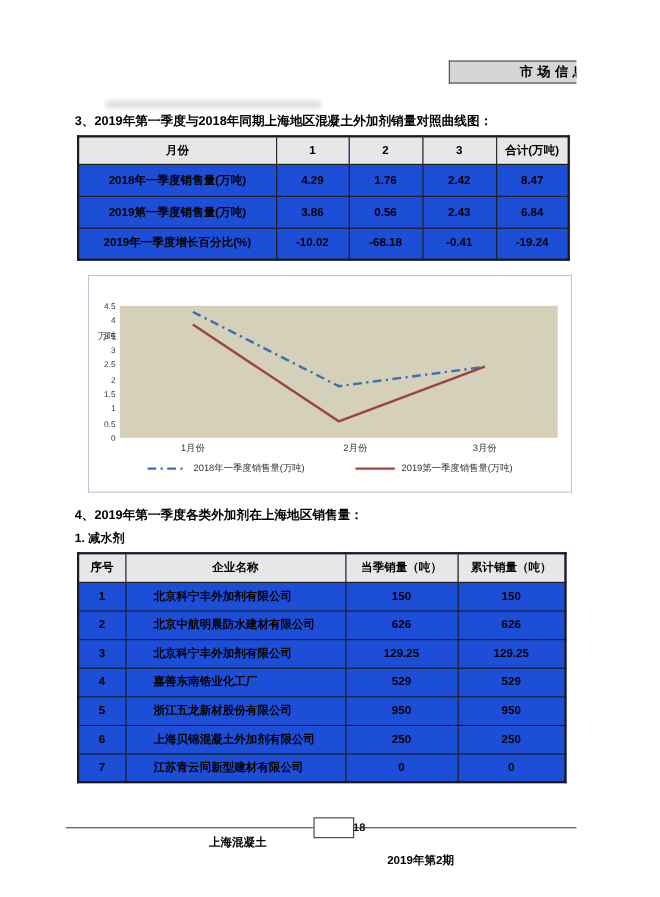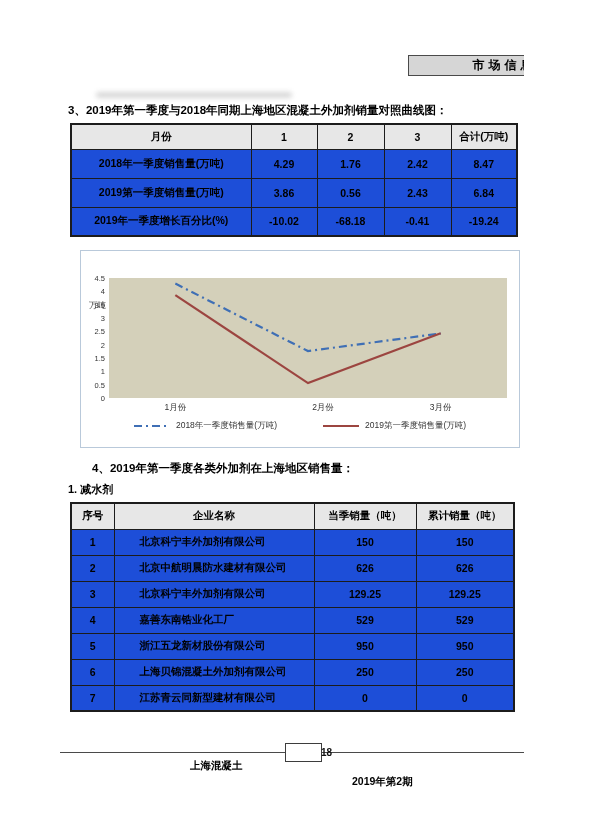--- a/index.html
+++ b/index.html
@@ -12,21 +12,21 @@
     background:#d6d6d6; border:1px solid #4a4a4a; border-right:none;
     display:flex; align-items:center; justify-content:center;
     font-size:12px; font-weight:bold; letter-spacing:4px; color:#000; }
 
   
   .smudge { position:absolute; top:92px; left:96px; width:196px; height:6px;
     background:#a8a8a8; opacity:.45; filter:blur(2.5px); border-radius:3px; }
 
   .sec-title { position:absolute; font-size:11.5px; font-weight:bold; color:#000; }
   #s3-title { top:103px; left:68px; }
-  #s4-title { top:461px; left:68px;margin-left:24px; }
+  #s4-title { top:461px; left:68px; }
   #s4-sub   { top:482px; left:68px; font-size:11px; }
 
   
   table { border-collapse:collapse; table-layout:fixed; }
   .doc-table { position:absolute; background:#1d4ed8; font-size:10.5px; font-weight:bold; color:#000; }
   .doc-table th, .doc-table td { border:1px solid #1c1c1c; text-align:center; vertical-align:middle; }
   .doc-table { border:2px solid #1c1c1c; }
   .doc-table thead th { background:#e7e7e7; }
 
   #comparison-table { top:123px; left:70px; width:446px; }

